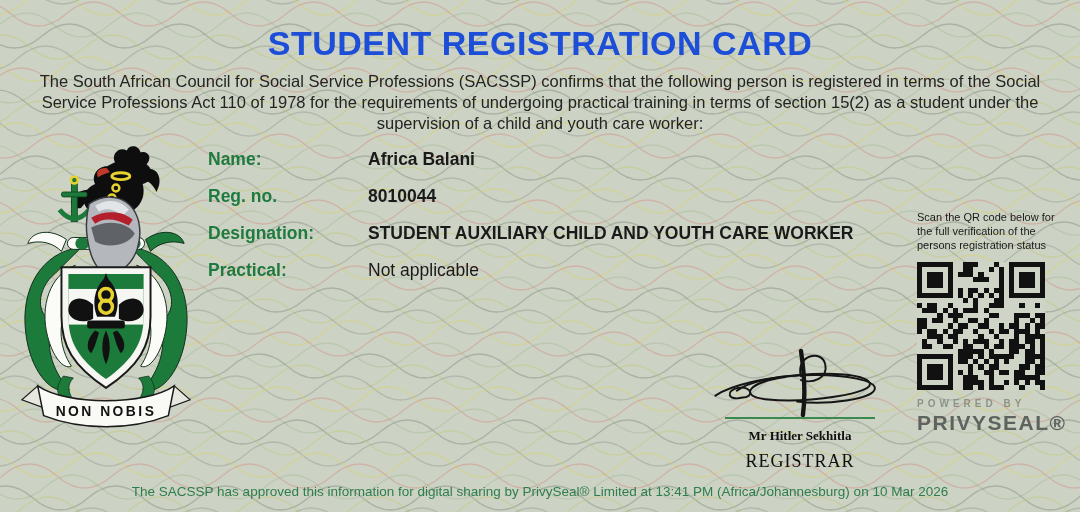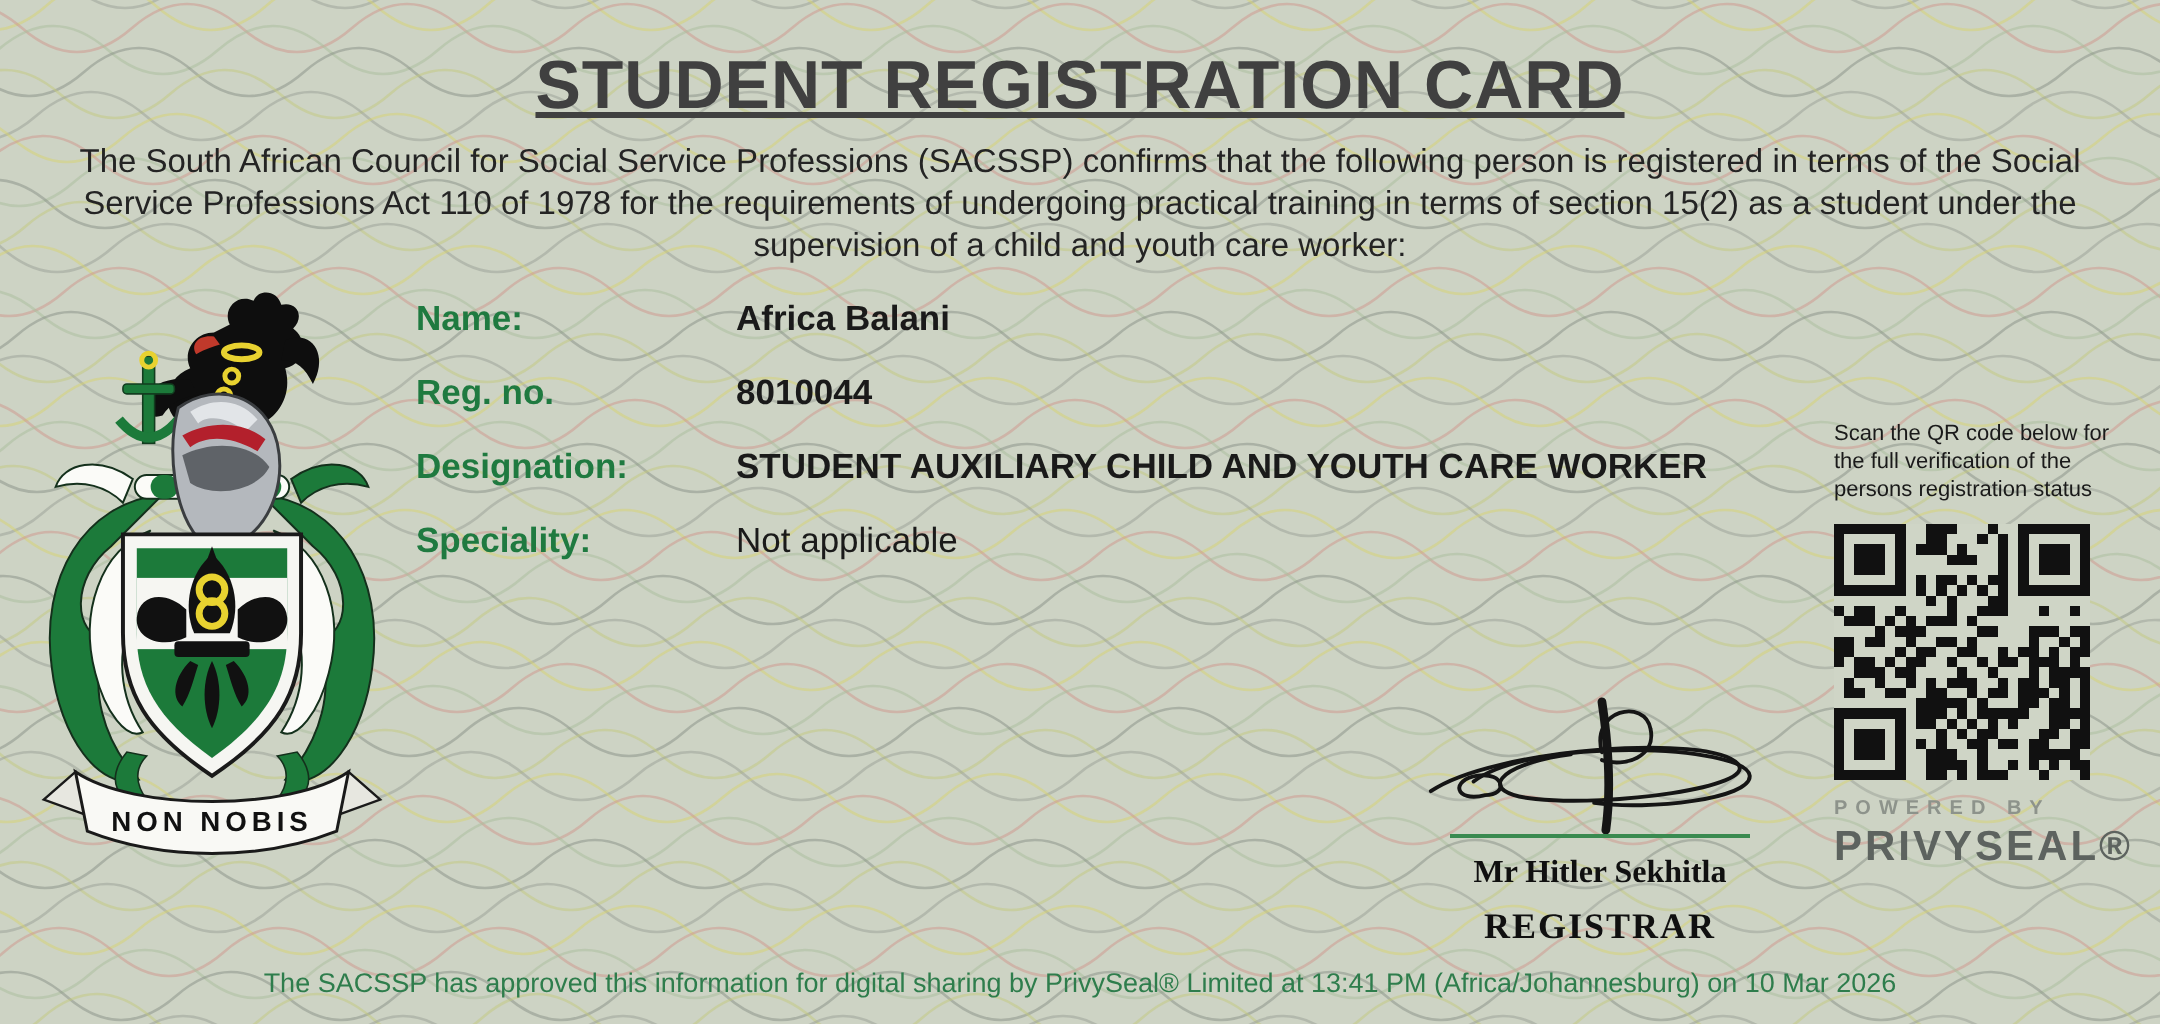--- a/index.html
+++ b/index.html
@@ -4,21 +4,21 @@
 <style>
   html,body{margin:0;padding:0;background:#e8e8e8;}
   .card{
     position:relative;width:1080px;height:512px;background:#cdd3c4;
     overflow:hidden;font-family:"Liberation Sans",sans-serif;color:#1a1a1a;
   }
   #waves{position:absolute;left:0;top:0;width:1080px;height:512px;}
   #waves path{fill:none;stroke-width:1.3;opacity:.5;}
   .page-title{
     position:absolute;top:24px;left:0;width:100%;text-align:center;
-    font-size:34px;font-weight:bold;letter-spacing:.5px;color:#404040;text-decoration:underline;
+    font-size:34px;font-weight:bold;letter-spacing:.5px;color:#1d4ed8;
   }
   .intro{
     position:absolute;top:71px;left:50%;transform:translateX(-50%);
     width:1020px;text-align:center;font-size:16.5px;line-height:21px;color:#242424;
   }
   .crest{position:absolute;left:12px;top:140px;width:188px;height:288px;}
   .fields{position:absolute;left:208px;top:147px;width:716px;}
   .field-row{display:flex;margin-bottom:13px;}
   .field-label{
     width:160px;min-width:160px;font-weight:bold;font-size:17.5px;
@@ -28,22 +28,22 @@
   .field-value.bold{font-weight:bold;}
   .field-value.wrap{max-width:528px;line-height:26px;}
   .qr-section{position:absolute;left:917px;top:210px;width:152px;text-align:left;}
   .qr-instruction{font-size:11px;line-height:14px;color:#1a1a1a;}
   #qrcode{width:128px;height:128px;margin-top:10px;}
   .powered-by{margin-top:4px;font-size:10px;letter-spacing:4px;color:#8d938b;font-weight:bold;}
   .brand{margin-top:2px;font-size:21px;letter-spacing:1.5px;color:#5d635f;font-weight:bold;}
   .signature-block{position:absolute;left:697px;top:347px;width:206px;text-align:center;}
   .signature-svg{width:190px;height:70px;display:block;margin:0 auto;}
   .sig-line{width:150px;border-top:2.5px solid #3a8a50;margin:0 auto;}
-  .sig-name{font-family:"Liberation Serif",serif;font-weight:bold;font-size:16px;margin-top:9px;color:#101010;}
-  .sig-title{font-family:"Liberation Serif",serif;font-weight:bold;font-size:18px;letter-spacing:1px;margin-top:7px;color:#101010;}
+  .sig-name{font-family:"Liberation Serif",serif;font-weight:bold;font-size:13px;margin-top:9px;color:#101010;}
+  .sig-title{font-family:"Liberation Serif",serif;font-weight:normal;font-size:18px;letter-spacing:1px;margin-top:7px;color:#101010;}
   .footer{
     position:absolute;bottom:13px;left:0;width:100%;text-align:center;
     font-size:13.5px;color:#2e7d4c;
   }
 </style>
 </head>
 <body>
 
 <div class="card">
 
@@ -178,21 +178,21 @@
     </div>
     <div class="field-row">
       <div class="field-label">Reg. no.</div>
       <div class="field-value bold">8010044</div>
     </div>
     <div class="field-row">
       <div class="field-label">Designation:</div>
       <div class="field-value bold">STUDENT AUXILIARY CHILD AND YOUTH CARE WORKER</div>
     </div>
     <div class="field-row">
-      <div class="field-label">Speciality:</div>
+      <div class="field-label">Practical:</div>
       <div class="field-value">Not applicable</div>
     </div>
   </div>
 
   <div class="qr-section">
     <div class="qr-instruction">Scan the QR code below for the full verification of the persons registration status</div>
     <svg id="qrcode" viewBox="0 0 25 25" shape-rendering="crispEdges" xmlns="http://www.w3.org/2000/svg">
         <rect x="0" y="0" width="25" height="25" fill="#cfd5c6"></rect>
         <rect x="9" y="0" width="1" height="1" fill="#111"></rect>
         <rect x="10" y="0" width="1" height="1" fill="#111"></rect>

